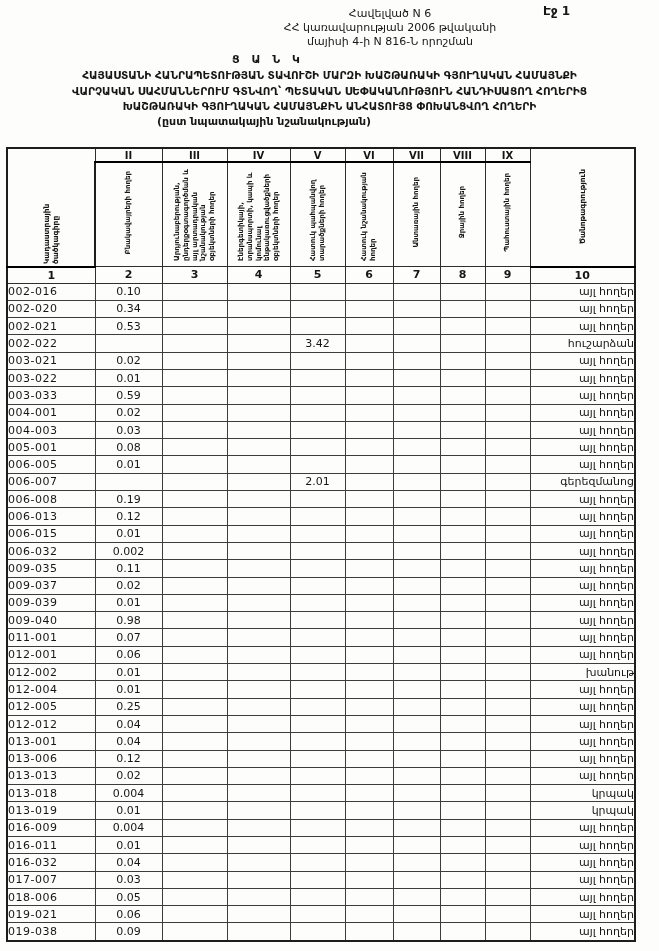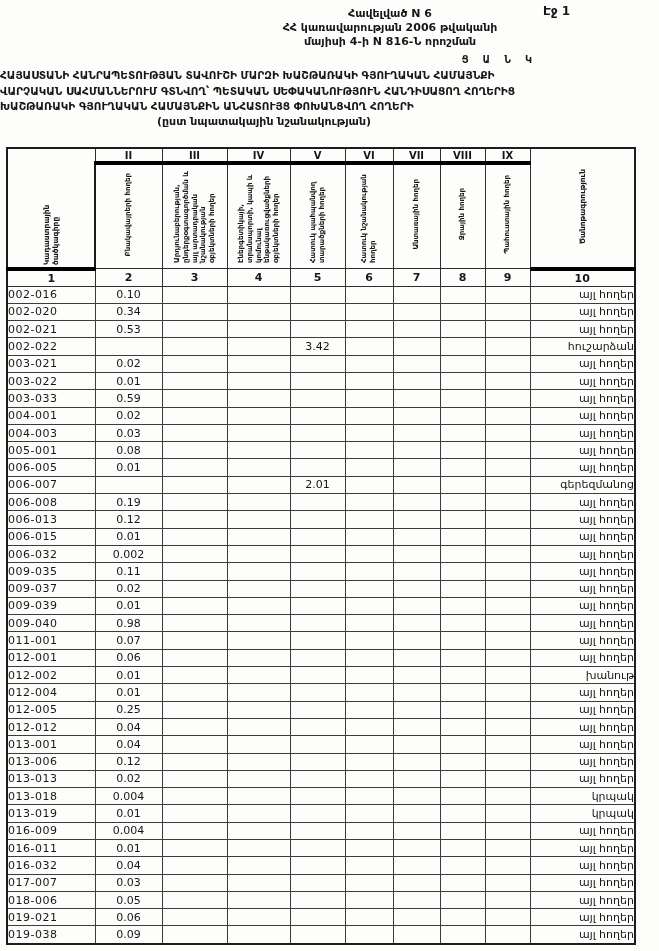--- a/index.html
+++ b/index.html
@@ -4,31 +4,31 @@
 <style>
   html,body{margin:0;padding:0;}
   body{
     width:659px;height:951px;position:relative;overflow:hidden;
     background:#fdfdfc;color:#161616;
     font-family:"DejaVu Sans",sans-serif;
     -webkit-font-smoothing:antialiased;
   }
   .page-label{position:absolute;top:4px;left:543px;font-size:12px;font-weight:700;text-align:center;}
   .appendix{position:absolute;top:7px;left:130px;width:520px;text-align:center;
-    font-size:11px;font-weight:700;line-height:14px;}
-  .doc-title{position:absolute;top:53px;left:0;width:536px;text-align:right;
-    font-size:11px;font-weight:700;letter-spacing:4px;font-family:Liberation Mono, monospace;}
-  .main-title{position:absolute;top:68px;left:0;width:659px;
+    font-size:11px;font-weight:400;line-height:14px;}
+  .doc-title{position:absolute;top:53px;left:0;width:536px;text-align:center;
+    font-size:11px;font-weight:700;letter-spacing:4px;}
+  .main-title{position:absolute;top:68px;left:0;width:659px;text-align:center;
     font-size:10.5px;font-weight:700;line-height:15.5px;}
   .subtitle{position:absolute;top:115px;left:0;width:528px;text-align:center;
     font-size:11px;font-weight:700;}
   table{position:absolute;top:147px;left:6px;border-collapse:collapse;table-layout:fixed;
     width:630px;}
   td{border:1px solid #2e2e2e;overflow:hidden;}
-  tr.roman td{height:12px;font-size:10px;font-weight:700;text-align:center;padding:0;border-bottom:4px solid #000000;}
+  tr.roman td{height:12px;font-size:10px;font-weight:700;text-align:center;padding:0;border-bottom:2px solid #000000;}
   tr.rot-row td{height:100px;vertical-align:middle;text-align:center;padding:1px;}
   .vert{writing-mode:vertical-rl;transform:rotate(180deg);display:inline-block;
     font-size:7px;font-weight:700;line-height:1.25;max-height:97px;text-align:left;}
   td.hdr-first{vertical-align:bottom;text-align:left;padding:0 0 6px 8px;}
   td.hdr-last{vertical-align:middle;text-align:center;}
   td.hdr-first .vert,td.hdr-last .vert{font-size:7.5px;}
   tr.nums td{height:15px;font-size:11px;font-weight:700;text-align:center;padding:0;}
   tbody.data td{height:16.3px;font-size:11px;padding:0;border-color:#3c3c3c;}
   td.c-code{text-align:left;padding-left:5px;letter-spacing:.5px;margin-left:47px;}
   td.c-num{text-align:center;}

